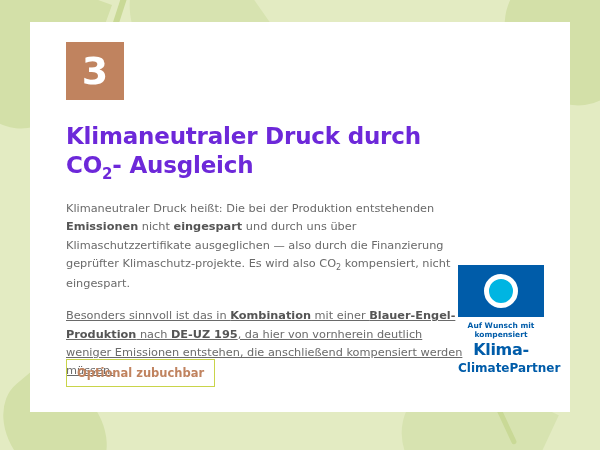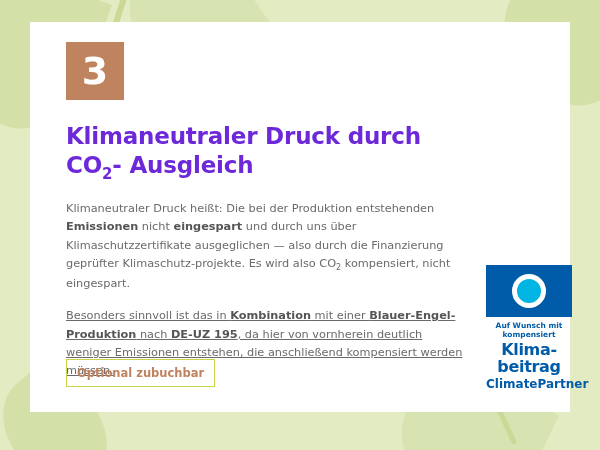--- a/index.html
+++ b/index.html
@@ -156,21 +156,21 @@
     color: #c0835f;
     font-size: 11.5px;
     font-weight: bold;
     padding: 6px 10px 6px 10px;
     box-sizing: border-box;
   }
 
   
   .cp-badge {
     position: absolute;
-    left: 456px;
+    left: 428px;
     top: 243px;
     width: 86px;
     text-align: center;
   }
   .cp-top {
     width: 86px;
     height: 52px;
     background: #005ca9;
     position: relative;
   }
@@ -242,19 +242,18 @@
     <div class="cp-badge">
       <div class="cp-top">
         <div class="cp-ring"></div>
       </div>
       <div class="cp-lines">
         <div>Auf Wunsch mit</div>
         <div>kompensiert</div>
       </div>
       <div class="cp-klima">
         <div>Klima-</div>
-        <div>beitrag</div>
       </div>
       <div class="cp-partner">ClimatePartner</div>
     </div>
 
   </div>
 </div>
 
 </body></html>

